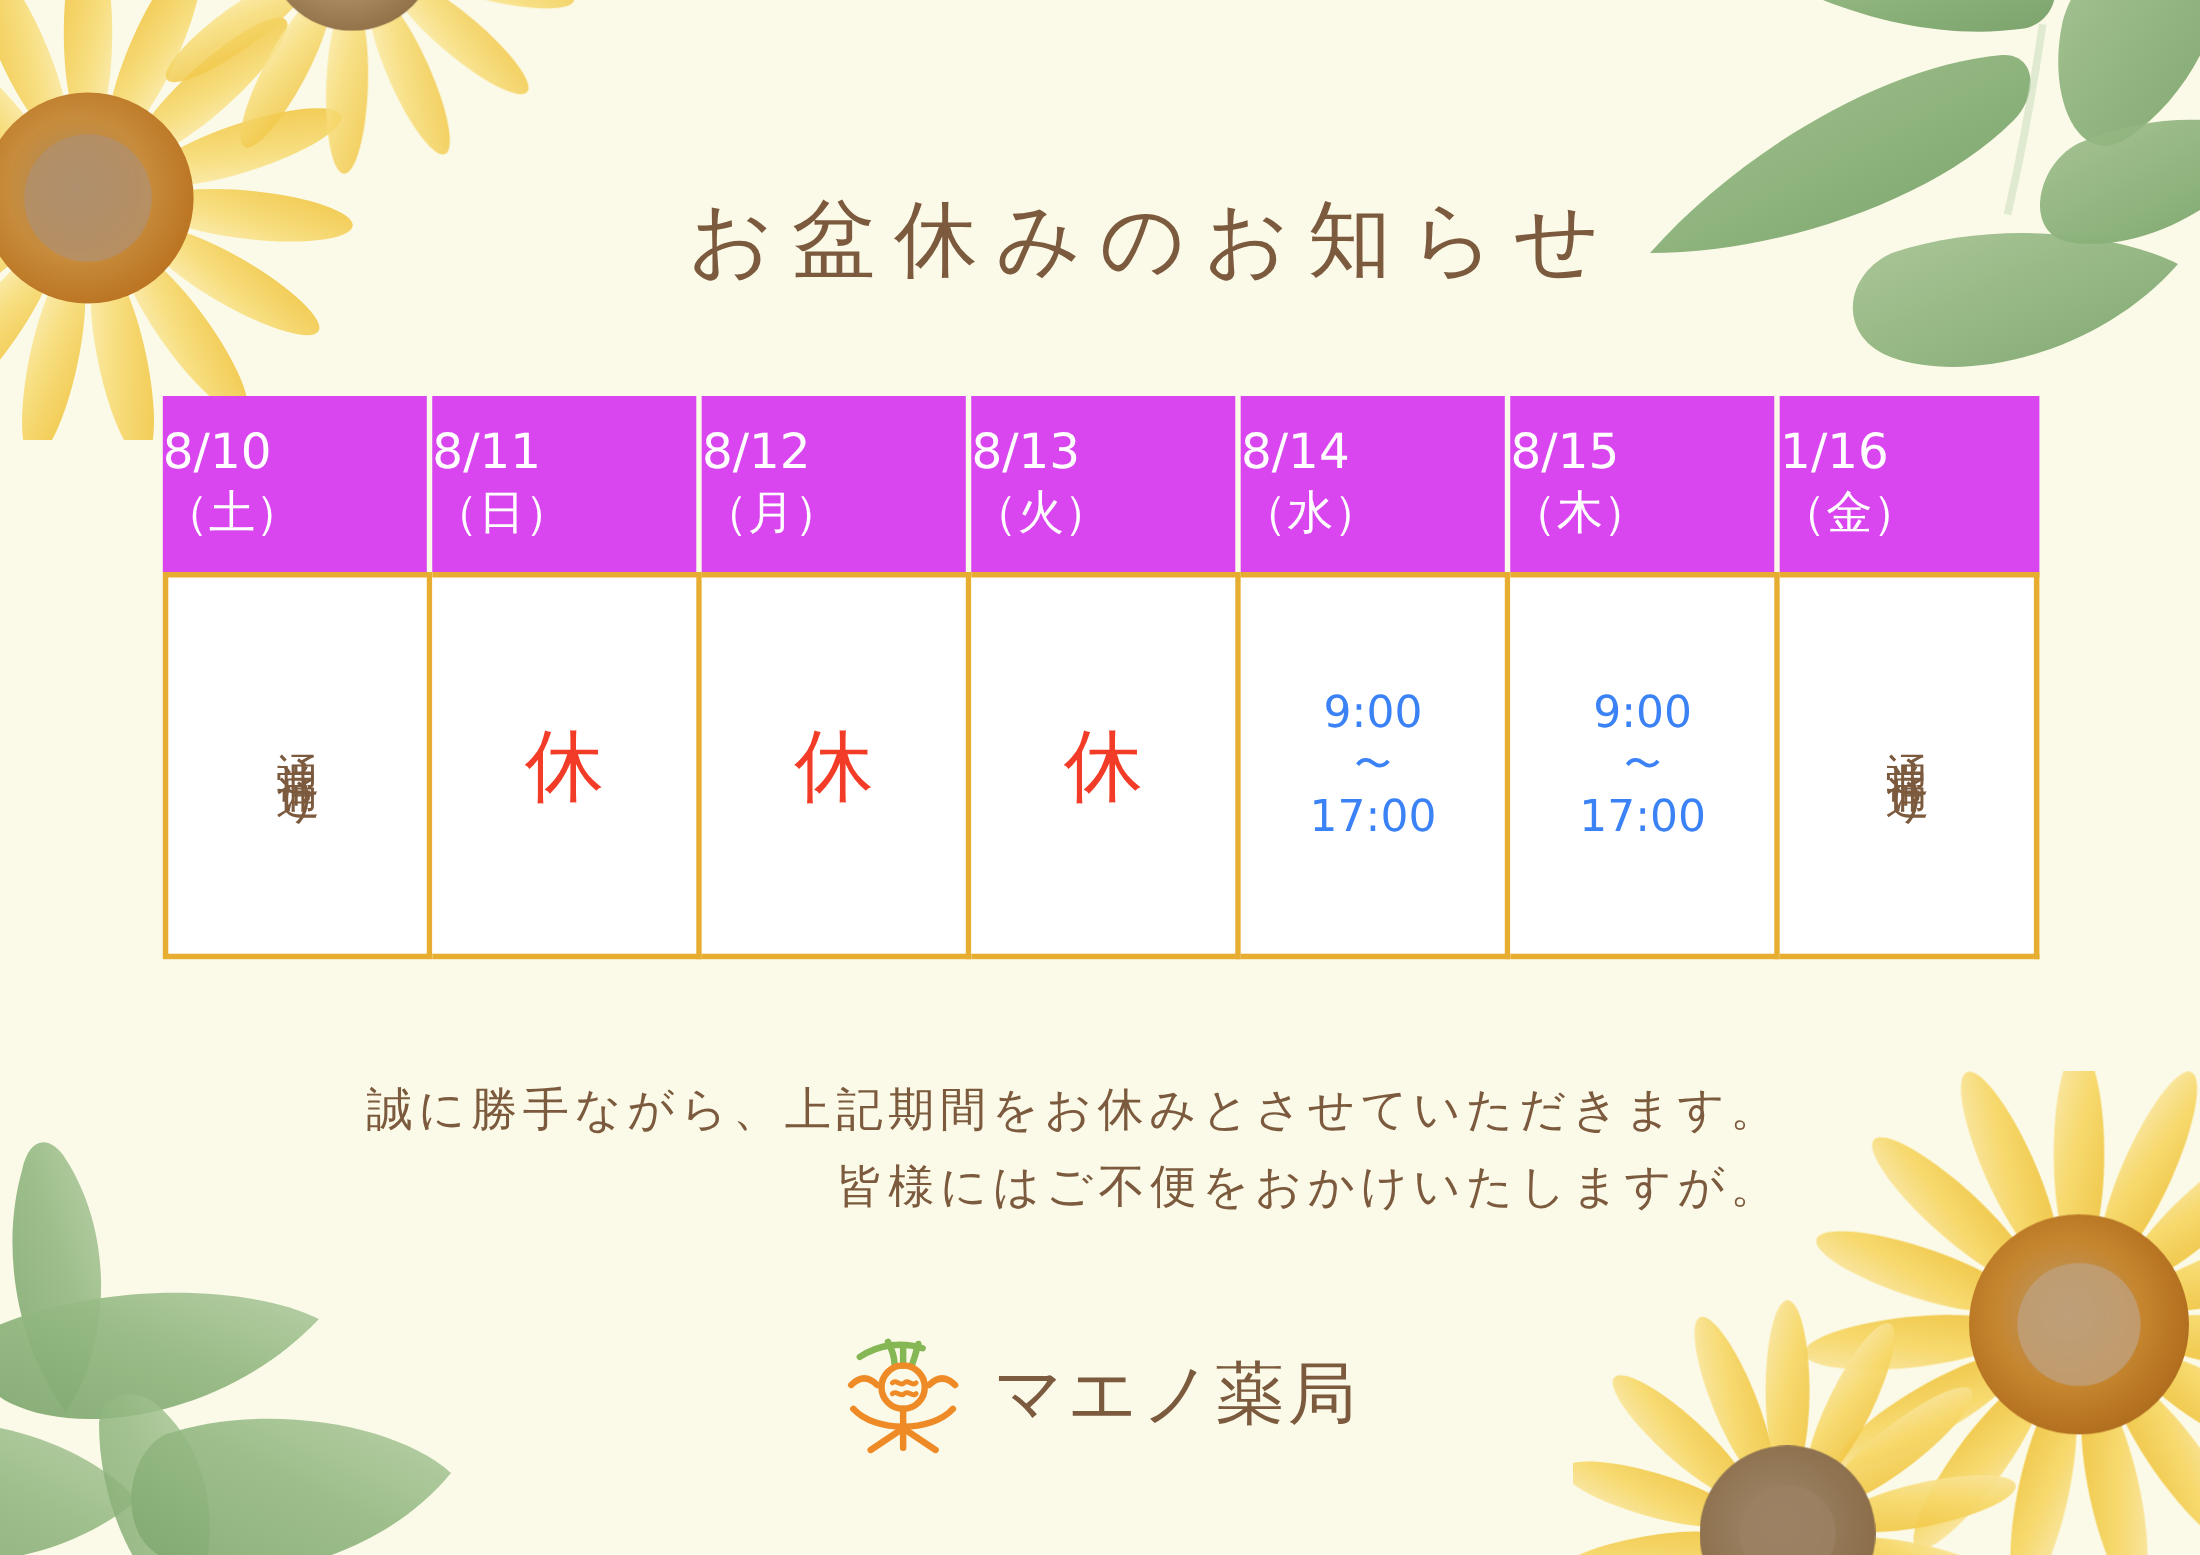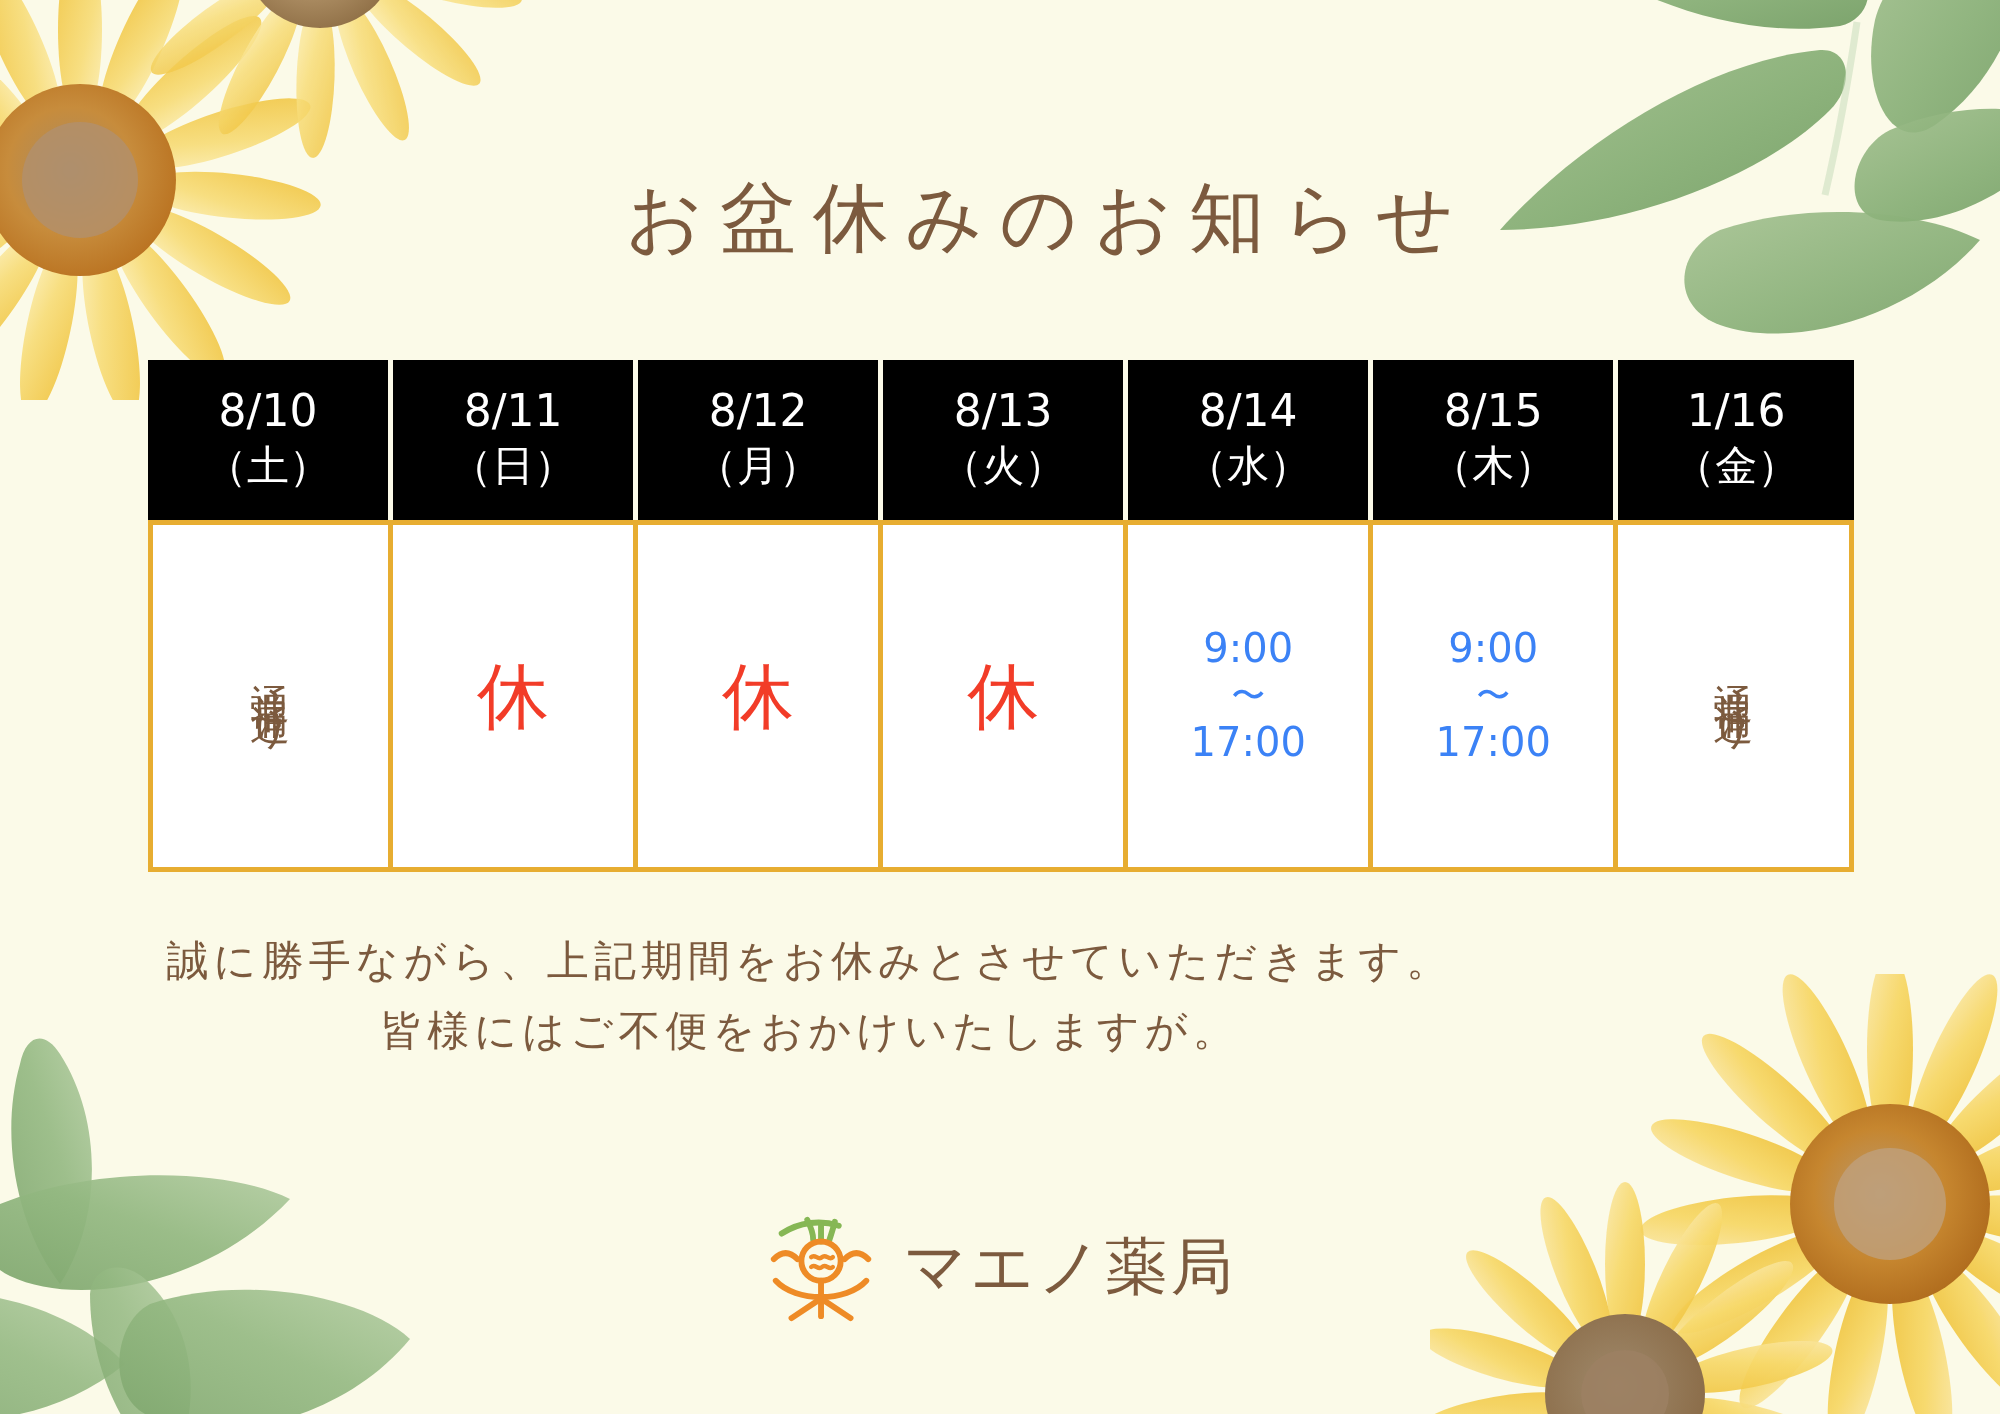--- a/index.html
+++ b/index.html
@@ -42,23 +42,23 @@
 
   
   #schedule-table{
     position:absolute;
     left:148px;top:360px;
     width:1706px;
     border-collapse:separate;
     border-spacing:0;
   }
   .hdr-row td{
-    background:#000000;
+    background:#d946ef;
     color:#FFFFFF;
-    text-align:center;
+    text-align:left;
     vertical-align:middle;
     font-size:44px;
     line-height:1.30;
     padding:22px 0 26px 0;
     border-right:5px solid #FBFAE8;
     font-family:"DejaVu Sans","Liberation Sans",sans-serif;
   }
   .hdr-row td:last-child{border-right:none;}
   .hdr-row td .dow{display:block;font-size:42px;}
 
@@ -96,22 +96,22 @@
   .hours{
     font-size:40px;
     line-height:1.42;
     color:#3b82f6;
   }
   .hours .tilde{display:block;font-size:34px;line-height:1.1;}
 
   
   #message{
     position:absolute;
-    left:0;top:926px;width:1620px;
-    text-align:center;
+    left:0;top:974px;width:1620px;
+    text-align:right;
     color:#7C5A3E;
     font-size:42px;
     line-height:1.66;
     letter-spacing:0.12em;
     font-family:"DejaVu Sans","Liberation Sans",sans-serif;
   }
   #message p{margin:0;}
 
   
   #logo{

